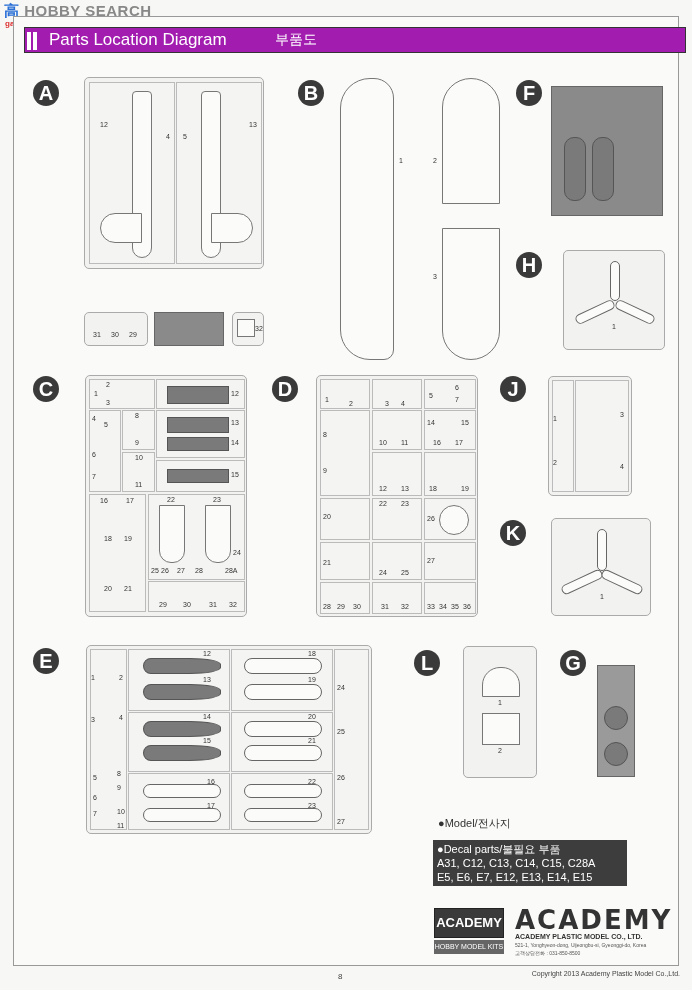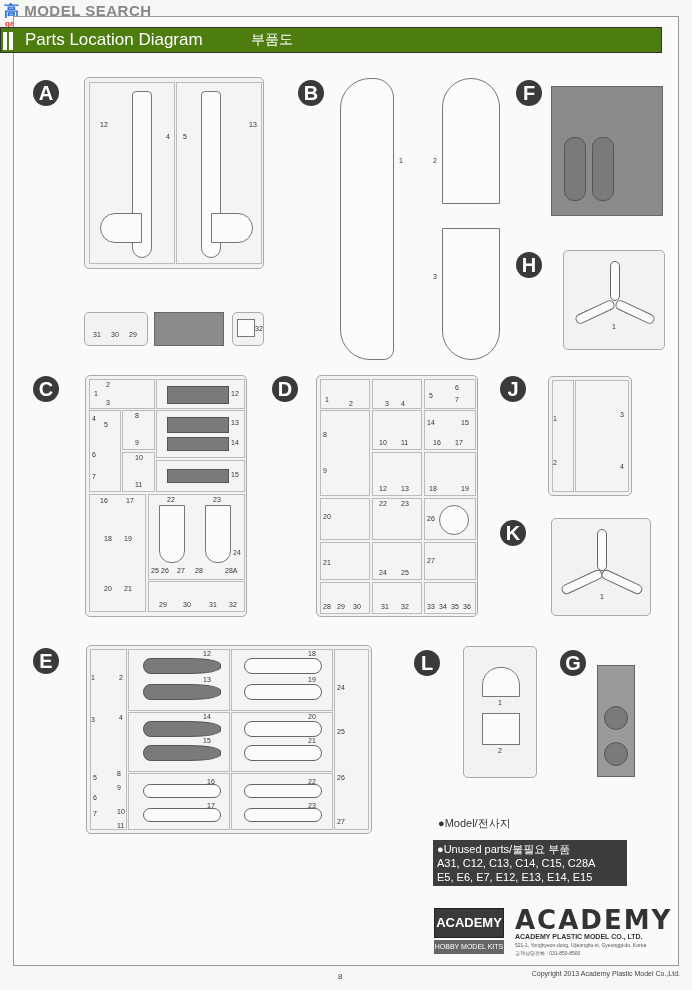--- a/index.html
+++ b/index.html
@@ -1,21 +1,21 @@
 <!DOCTYPE html>
 <html><head>
 <meta charset="utf-8">
 <style>
   html,body{margin:0;padding:0;}
   body{width:692px;height:990px;background:#f7f7f5;position:relative;overflow:hidden;font-family:"Liberation Sans",sans-serif;color:#333;}
   .wm{position:absolute;left:4px;top:2px;font-size:15px;font-weight:bold;color:#888;letter-spacing:0.5px;}
   .wm .cn{color:#2a6fd6;}
   .wm-sub{position:absolute;left:5px;top:19px;font-size:8px;color:#d33;font-weight:bold;}
   .page-frame{position:absolute;left:13px;top:16px;width:664px;height:948px;border:1px solid #999;background:#fafaf8;}
-  .header-bar{position:absolute;left:0;top:27px;width:660px;height:24px;background:#4d7c0f;border:1px solid #333;}
+  .header-bar{position:absolute;left:24px;top:27px;width:660px;height:24px;background:#a21caf;border:1px solid #333;}
   .header-stripes{position:absolute;left:2px;top:4px;width:16px;height:20px;}
   .header-stripes span{display:inline-block;width:4px;height:18px;background:#fff;margin-right:2px;}
   .header-title{position:absolute;left:24px;top:2px;font-size:17px;color:#fff;}
   .header-ko{position:absolute;left:250px;top:3px;font-size:14px;color:#fff;}
   .badge{position:absolute;width:26px;height:26px;border-radius:50%;background:#3a3a3a;color:#fff;font-size:20px;font-weight:bold;text-align:center;line-height:26px;}
   .sprue{position:absolute;border:1px solid #aaa;border-radius:5px;background:#f2f2f0;}
   .cell{position:absolute;border:1px solid #bbb;background:#f4f4f2;}
   .lbl{position:absolute;font-size:7px;color:#333;}
   .gray-sprue{position:absolute;background:#8a8a8a;border:1px solid #666;}
   .part-outline{position:absolute;border:1px solid #777;background:#fbfbfa;}
@@ -29,21 +29,21 @@
   .acad-big{position:absolute;left:515px;top:905px;width:160px;}
   .acad-big .logo{font-size:26px;font-weight:bold;color:#333;letter-spacing:2px;font-family:"DejaVu Sans",sans-serif;}
   .acad-big .co{font-size:7px;font-weight:bold;color:#333;margin-top:-2px;}
   .acad-big .addr{font-size:5px;color:#555;margin-top:2px;line-height:6px;}
   .copyright{position:absolute;right:12px;top:970px;font-size:7px;color:#444;}
   .pagenum{position:absolute;left:338px;top:972px;font-size:8px;color:#444;}
 </style>
 </head>
 <body>
 
-<div class="wm"><span class="cn">高</span> <span>MODEL SEARCH</span></div>
+<div class="wm"><span class="cn">高</span> <span>HOBBY SEARCH</span></div>
 <div class="wm-sub">gao-shan.com</div>
 
 <div class="page-frame"></div>
 
 <div class="header-bar">
   <div class="header-stripes"><span></span><span></span></div>
   <div class="header-title">Parts Location Diagram</div>
   <div class="header-ko">부품도</div>
 </div>
 
@@ -324,21 +324,21 @@
 </div>
 
 <div class="badge" style="left:560px;top:650px;">G</div>
 <div class="gray-sprue" style="left:597px;top:665px;width:36px;height:110px;background:#9a9a9a;">
   <div class="dark-part" style="left:6px;top:40px;width:22px;height:22px;border-radius:50%;"></div>
   <div class="dark-part" style="left:6px;top:76px;width:22px;height:22px;border-radius:50%;"></div>
 </div>
 
 <div class="note-decal">●Model/전사지</div>
 <div class="unused">
-  <div>●Unused parts/불필요 부품</div>
+  <div>●Decal parts/불필요 부품</div>
   <div>A31, C12, C13, C14, C15, C28A</div>
   <div>E5, E6, E7, E12, E13, E14, E15</div>
 </div>
 
 <div class="acad-small">
   <div class="top">ACADEMY</div>
   <div class="bot">HOBBY MODEL KITS</div>
 </div>
 <div class="acad-big">
   <div class="logo">ACADEMY</div>

